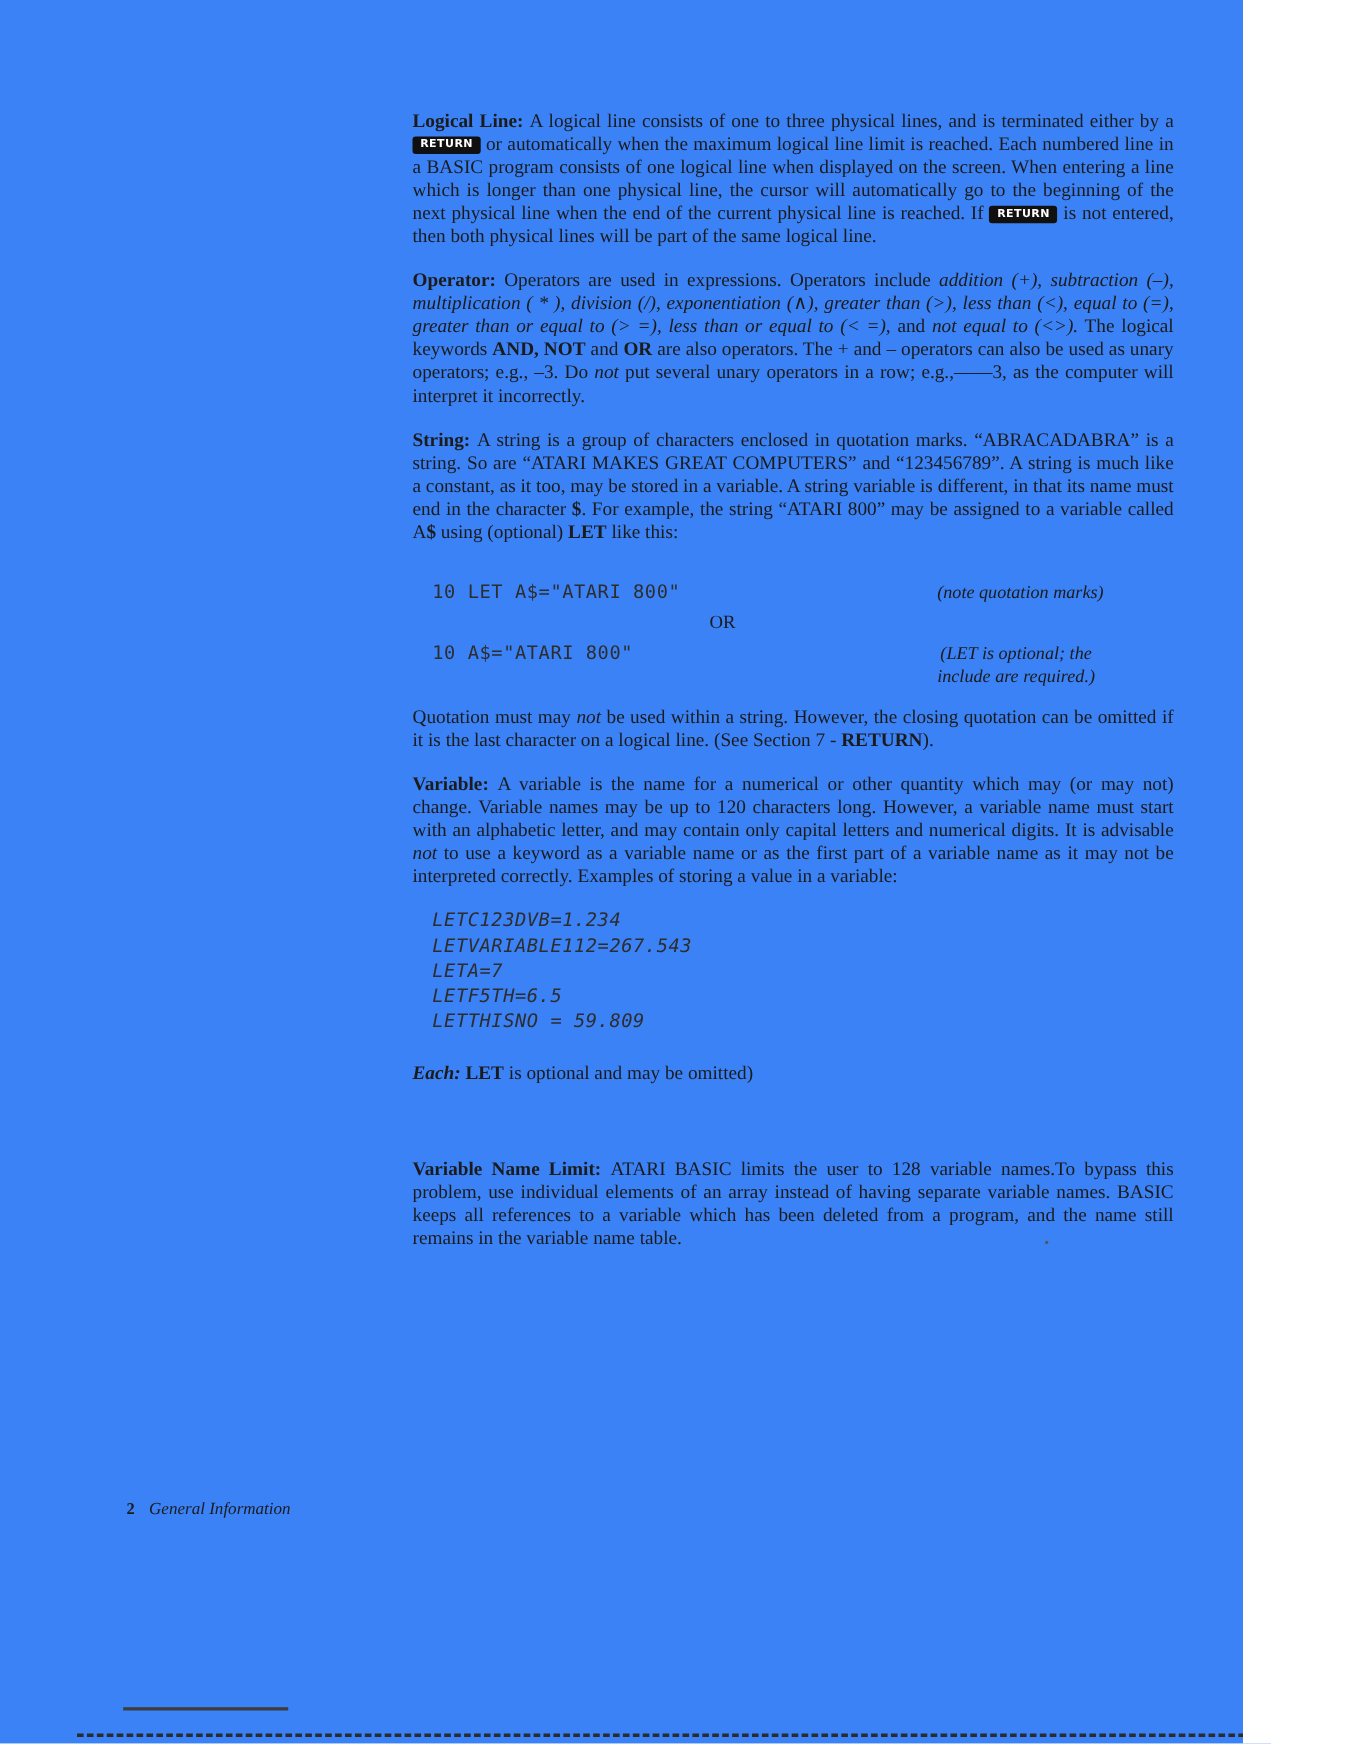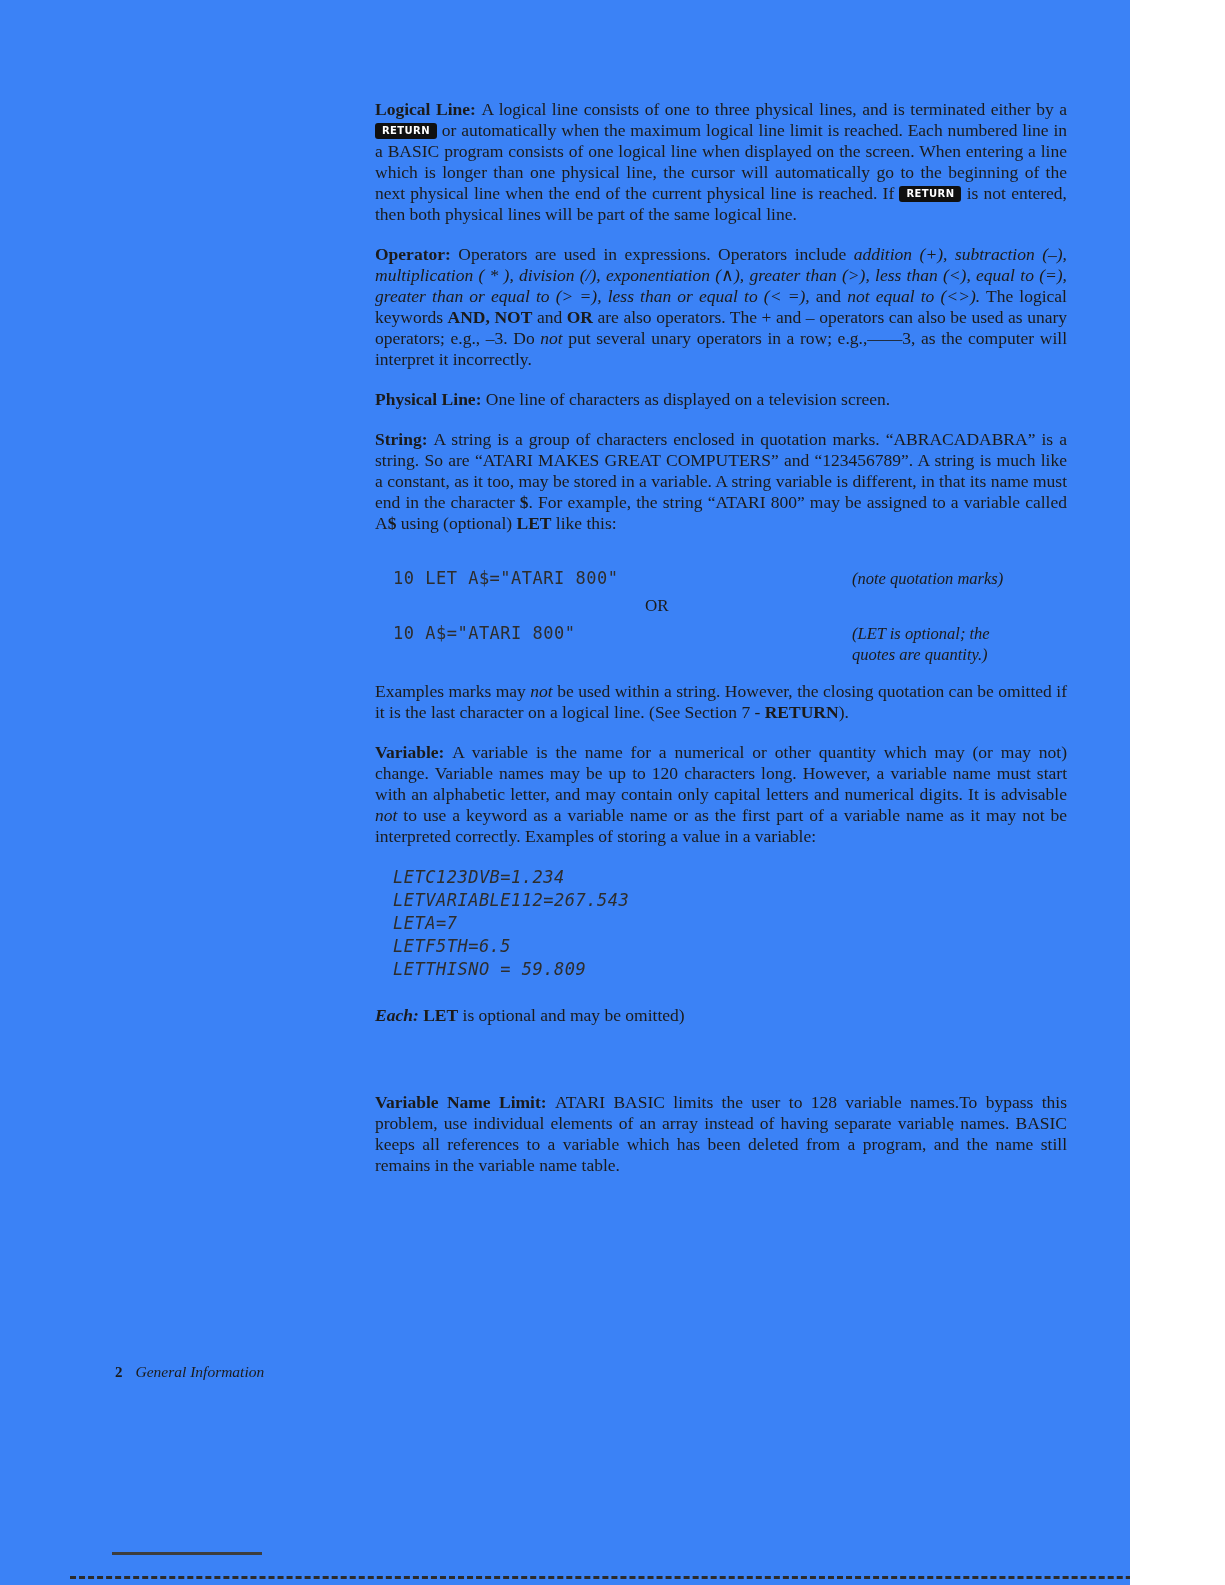--- a/index.html
+++ b/index.html
@@ -59,21 +59,21 @@
 
   .example { margin: 34px 0 16px; }
   .example-row { display: flex; align-items: baseline; }
   .example-code { flex: 0 0 459px; margin-left: 18px; }
   .example-notes {
     display: block;
     font-style: italic;
     font-size: 16.5px;
     line-height: 21px;
   }
-  .note-line { display: block; }
+  .note-line { display: block; text-align: center; }
   .or-label { margin: 7px 0 7px 270px; font-size: 17px; }
 
   .codeblock { margin: 16px 0 24px 18px; }
   .codeblock .code { display: block; line-height: 23px; font-style: italic; }
 
   .spaced { margin-top: 66px; }
 
   .footer {
     position: absolute;
     left: 115px;
@@ -111,39 +111,38 @@
   }
 </style>
 </head>
 <body>
 
 <div class="page">
 
   <div class="document-body">
       <p class="para"><span class="run-b">Logical Line: </span><span class="run-n">A logical line consists of one to three physical lines, and is terminated either by a </span><span class="key-badge">RETURN</span><span class="run-n"> or automatically when the maximum logical line limit is reached. Each numbered line in a BASIC program consists of one logical line when displayed on the screen. When entering a line which is longer than one physical line, the cursor will automatically go to the beginning of the next physical line when the end of the current physical line is reached. If </span><span class="key-badge">RETURN</span><span class="run-n"> is not entered, then both physical lines will be part of the same logical line.</span></p>
       <p class="para"><span class="run-b">Operator: </span><span class="run-n">Operators are used in expressions. Operators include </span><span class="run-i">addition (+), subtraction (–), multiplication ( * ), division (/), exponentiation (∧), greater than (&gt;), less than (&lt;), equal to (=), greater than or equal to (&gt; =), less than or equal to (&lt; =),</span><span class="run-n"> and </span><span class="run-i">not equal to (&lt;&gt;).</span><span class="run-n"> The logical keywords </span><span class="run-b">AND, NOT</span><span class="run-n"> and </span><span class="run-b">OR</span><span class="run-n"> are also operators. The + and – operators can also be used as unary operators; e.g., –3. Do </span><span class="run-i">not</span><span class="run-n"> put several unary operators in a row; e.g.,——3, as the computer will interpret it incorrectly.</span></p>
-      <p class="para"><span class="run-b">Physical Line: </span><span class="run-n">One line of characters as displayed on a television screen.</span></p>
       <p class="para"><span class="run-b">String: </span><span class="run-n">A string is a group of characters enclosed in quotation marks. “ABRACADABRA” is a string. So are “ATARI MAKES GREAT COMPUTERS” and “123456789”. A string is much like a constant, as it too, may be stored in a variable. A string variable is different, in that its name must end in the character </span><span class="run-b">$</span><span class="run-n">. For example, the string “ATARI 800” may be assigned to a variable called A</span><span class="run-b">$</span><span class="run-n"> using (optional) </span><span class="run-b">LET</span><span class="run-n"> like this:</span></p>
       <div class="example">
         <div class="example-row">
           <span class="code example-code">10 LET A$="ATARI 800"</span>
           <span class="example-notes">
             <span class="note-line">(note quotation marks)</span>
           </span>
         </div>
         <div class="or-label">OR</div>
         <div class="example-row">
           <span class="code example-code">10 A$="ATARI 800"</span>
           <span class="example-notes">
             <span class="note-line">(LET is optional; the</span>
-            <span class="note-line">quotes are quantity.)</span>
+            <span class="note-line">include are required.)</span>
           </span>
         </div>
       </div>
-      <p class="para"><span class="run-n">Examples marks may </span><span class="run-i">not</span><span class="run-n"> be used within a string. However, the closing quotation can be omitted if it is the last character on a logical line. (See Section 7 - </span><span class="run-b">RETURN</span><span class="run-n">).</span></p>
+      <p class="para"><span class="run-n">Quotation must may </span><span class="run-i">not</span><span class="run-n"> be used within a string. However, the closing quotation can be omitted if it is the last character on a logical line. (See Section 7 - </span><span class="run-b">RETURN</span><span class="run-n">).</span></p>
       <p class="para"><span class="run-b">Variable: </span><span class="run-n">A variable is the name for a numerical or other quantity which may (or may not) change. Variable names may be up to 120 characters long. However, a variable name must start with an alphabetic letter, and may contain only capital letters and numerical digits. It is advisable </span><span class="run-i">not</span><span class="run-n"> to use a keyword as a variable name or as the first part of a variable name as it may not be interpreted correctly. Examples of storing a value in a variable:</span></p>
       <div class="codeblock">
         <span class="code">LETC123DVB=1.234</span>
         <span class="code">LETVARIABLE112=267.543</span>
         <span class="code">LETA=7</span>
         <span class="code">LETF5TH=6.5</span>
         <span class="code">LETTHISNO = 59.809</span>
       </div>
       <p class="para"><span class="run-bi">Each: </span><span class="run-b">LET</span><span class="run-n"> is optional and may be omitted)</span></p>
       <p class="para spaced"><span class="run-b">Variable Name Limit: </span><span class="run-n">ATARI BASIC limits the user to 128 variable names.To bypass this problem, use individual elements of an array instead of having separate variable names. BASIC keeps all references to a variable which has been deleted from a program, and the name still remains in the variable name table.</span></p>

